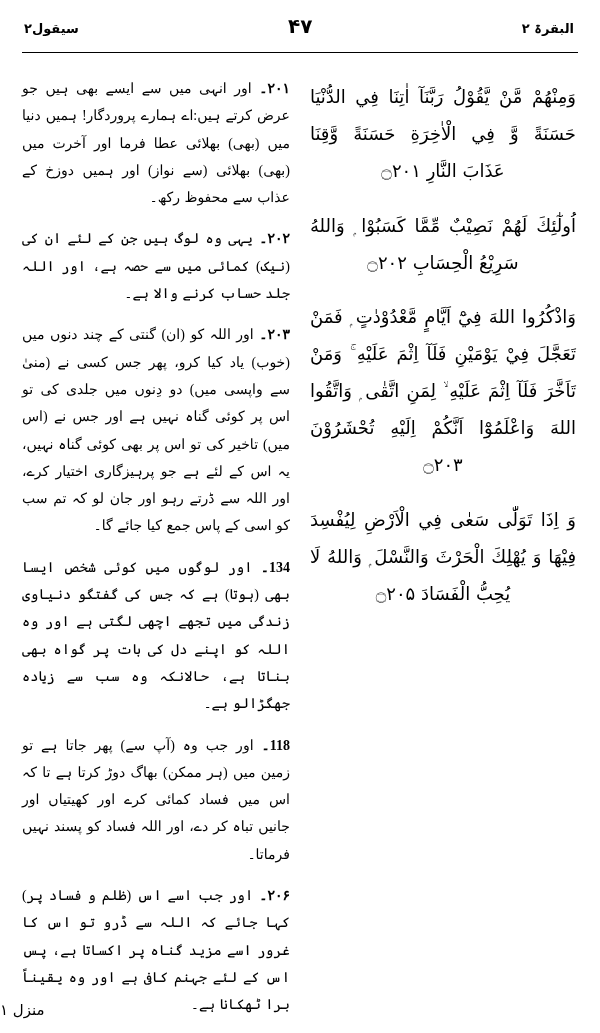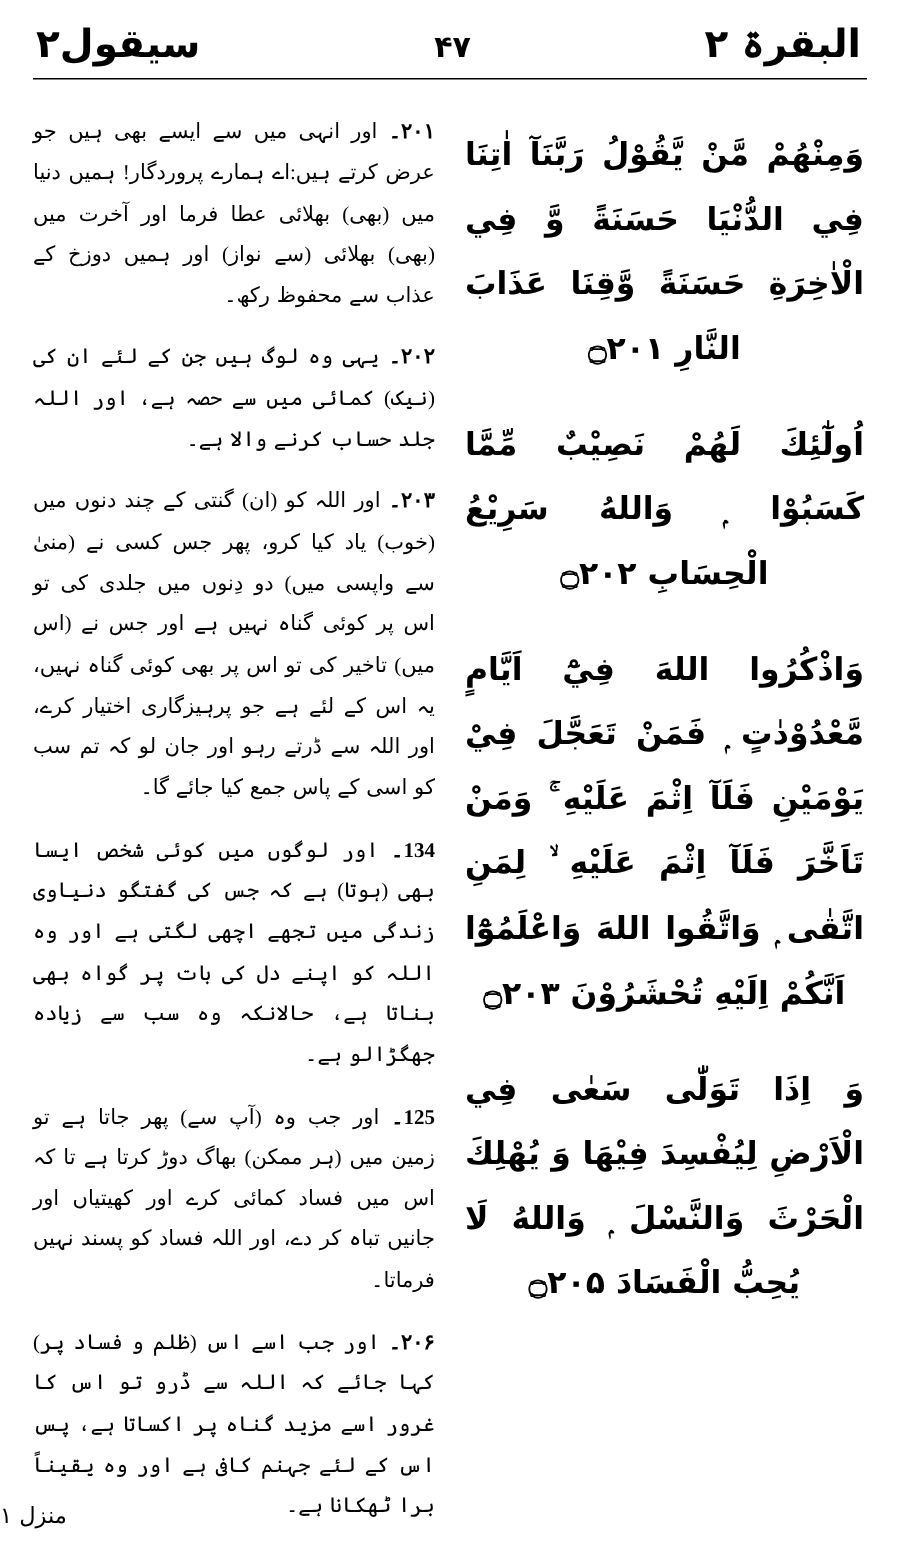--- a/index.html
+++ b/index.html
@@ -33,21 +33,21 @@
     padding: 0 8px 0 6px;
     margin-bottom: 4px;
     height: 34px;
   }
   .header-item {
     font-family: "DejaVu Sans", sans-serif;
     direction: rtl;
     unicode-bidi: bidi-override;
   }
   .header-surah {
-    font-size: 26px;
+    font-size: 13px;
     font-weight: bold;
     letter-spacing: 0;
   }
   .header-page {
     font-size: 20px;
     font-weight: bold;
   }
 
   .rule {
     border: 0;
@@ -96,24 +96,24 @@
   .ayah-no {
     font-weight: bold;
   }
 
   
   .arabic-block {
     direction: rtl;
     text-align: justify;
     text-align-last: center;
     font-family: "DejaVu Sans", sans-serif;
-    font-size: 21px;
+    font-size: 18px;
     line-height: 2.05;
     margin-bottom: 10px;
-    font-weight: bold;
+    font-weight: normal;
     letter-spacing: 0.5px;
   }
   .arabic-block:last-child { margin-bottom: 0; }
 
   
   .footer {
     position: absolute;
     left: 0;
     right: 0;
     bottom: 14px;
@@ -136,21 +136,21 @@
 
   <hr class="rule">
 
   <div class="body-cols">
 
     <div class="col col-urdu">
       <p class="urdu-block"><span class="ayah-no">۲۰۱۔</span> <span>اور انہی میں سے ایسے بھی ہیں جو عرض کرتے ہیں:اے ہمارے پروردگار! ہمیں دنیا میں (بھی) بھلائی عطا فرما اور آخرت میں (بھی) بھلائی (سے نواز) اور ہمیں دوزخ کے عذاب سے محفوظ رکھ۔</span></p>
       <p class="urdu-block"><span class="ayah-no">۲۰۲۔</span> <span>یہی وہ لوگ ہیں جن کے لئے ان کی (نیک) کمائی میں سے حصہ ہے، اور اللہ جلد حساب کرنے والا ہے۔</span></p>
       <p class="urdu-block"><span class="ayah-no">۲۰۳۔</span> <span>اور اللہ کو (ان) گنتی کے چند دنوں میں (خوب) یاد کیا کرو، پھر جس کسی نے (منیٰ سے واپسی میں) دو دِنوں میں جلدی کی تو اس پر کوئی گناہ نہیں ہے اور جس نے (اس میں) تاخیر کی تو اس پر بھی کوئی گناہ نہیں، یہ اس کے لئے ہے جو پرہیزگاری اختیار کرے، اور اللہ سے ڈرتے رہو اور جان لو کہ تم سب کو اسی کے پاس جمع کیا جائے گا۔</span></p>
       <p class="urdu-block"><span class="ayah-no">134۔</span> <span>اور لوگوں میں کوئی شخص ایسا بھی (ہوتا) ہے کہ جس کی گفتگو دنیاوی زندگی میں تجھے اچھی لگتی ہے اور وہ اللہ کو اپنے دل کی بات پر گواہ بھی بناتا ہے، حالانکہ وہ سب سے زیادہ جھگڑالو ہے۔</span></p>
-      <p class="urdu-block"><span class="ayah-no">125۔</span> <span>اور جب وہ (آپ سے) پھر جاتا ہے تو زمین میں (ہر ممکن) بھاگ دوڑ کرتا ہے تا کہ اس میں فساد کمائی کرے اور کھیتیاں اور جانیں تباہ کر دے، اور اللہ فساد کو پسند نہیں فرماتا۔</span></p>
+      <p class="urdu-block"><span class="ayah-no">118۔</span> <span>اور جب وہ (آپ سے) پھر جاتا ہے تو زمین میں (ہر ممکن) بھاگ دوڑ کرتا ہے تا کہ اس میں فساد کمائی کرے اور کھیتیاں اور جانیں تباہ کر دے، اور اللہ فساد کو پسند نہیں فرماتا۔</span></p>
       <p class="urdu-block"><span class="ayah-no">۲۰۶۔</span> <span>اور جب اسے اس (ظلم و فساد پر) کہا جائے کہ اللہ سے ڈرو تو اس کا غرور اسے مزید گناہ پر اکساتا ہے، پس اس کے لئے جہنم کافی ہے اور وہ یقیناً برا ٹھکانا ہے۔</span></p>
 
     </div>
 
     <div class="divider"></div>
 
     <div class="col col-arabic">
       <p class="arabic-block">وَمِنْهُمْ مَّنْ يَّقُوْلُ رَبَّنَآ اٰتِنَا فِي الدُّنْيَا حَسَنَةً وَّ فِي الْاٰخِرَةِ حَسَنَةً وَّقِنَا عَذَابَ النَّارِ ۝۲۰۱</p>
       <p class="arabic-block">اُولٰٓئِكَ لَهُمْ نَصِيْبٌ مِّمَّا كَسَبُوْا ۭ وَاللهُ سَرِيْعُ الْحِسَابِ ۝۲۰۲</p>
       <p class="arabic-block">وَاذْكُرُوا اللهَ فِيْٓ اَيَّامٍ مَّعْدُوْدٰتٍ ۭ فَمَنْ تَعَجَّلَ فِيْ يَوْمَيْنِ فَلَآ اِثْمَ عَلَيْهِ ۚ وَمَنْ تَاَخَّرَ فَلَآ اِثْمَ عَلَيْهِ ۙ لِمَنِ اتَّقٰى ۭ وَاتَّقُوا اللهَ وَاعْلَمُوْٓا اَنَّكُمْ اِلَيْهِ تُحْشَرُوْنَ ۝۲۰۳</p>

